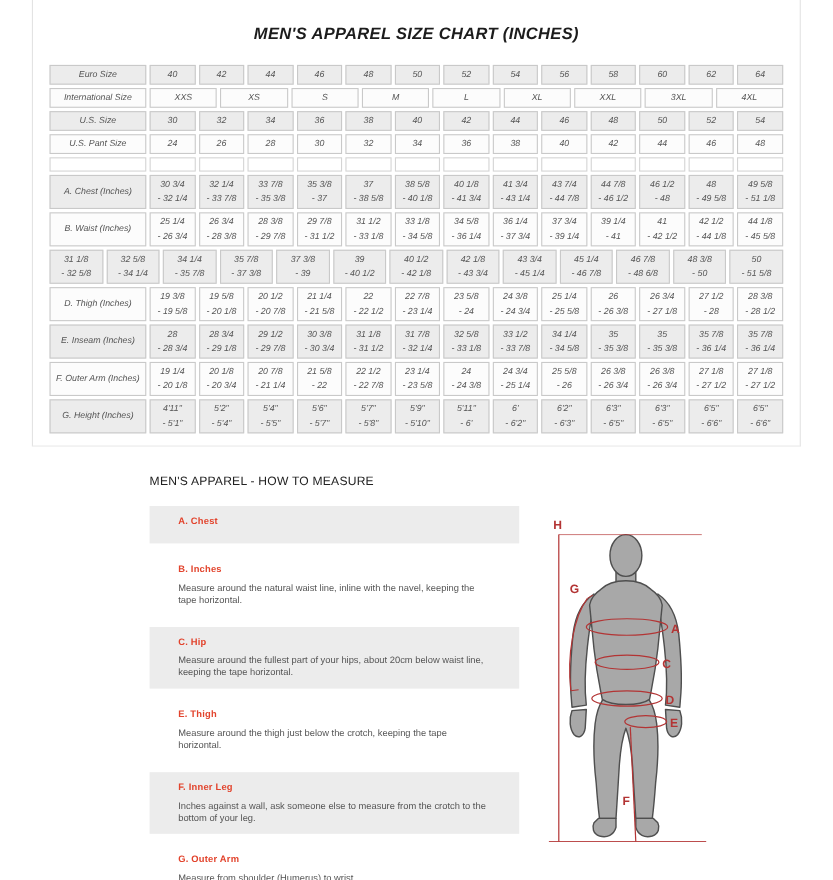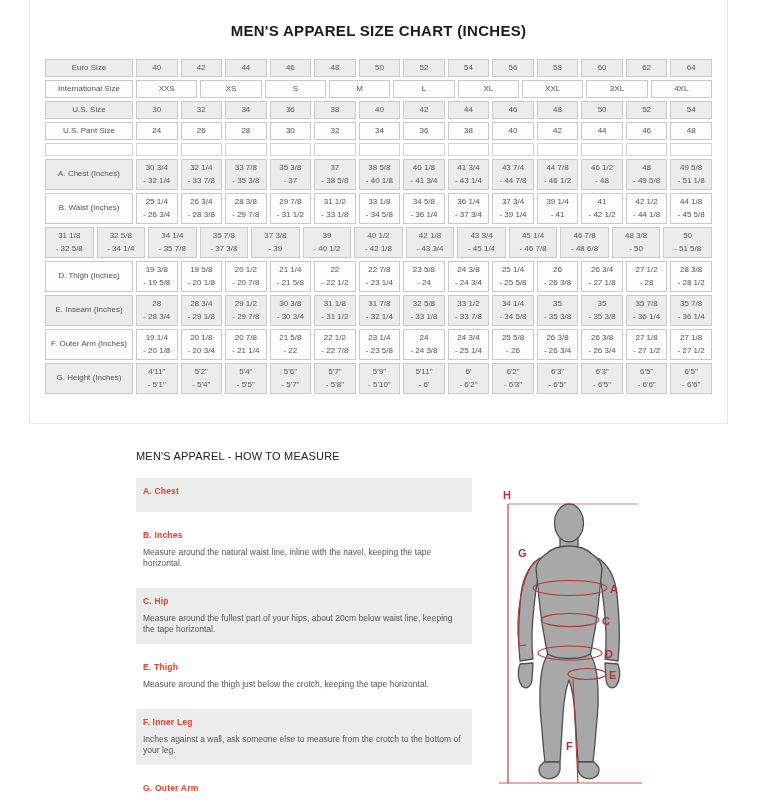--- a/index.html
+++ b/index.html
@@ -1,22 +1,22 @@
 <!DOCTYPE html>
 <html style="--accent: #e2432c;"><head>
 <meta charset="utf-8">
 <style>
   html,body{margin:0;padding:0;}
   body{
     width:757px;height:800px;overflow:hidden;background:#ffffff;
     font-family:"Liberation Sans",sans-serif;color:#444;position:relative;
   }
   .chart-panel{
-    margin:0 29px;padding:8px 15px 26px;
-    border-left:1px solid #e3e3e3;border-right:1px solid #e3e3e3;border-bottom:1px solid #e9e9e9;
+    margin:0 29px;padding:8px 15px 8px;
+    border-left:1px solid #e3e3e3;border-right:1px solid #e3e3e3;border-bottom:1px solid #e9e9e9;font-style:italic;
   }
   .page-title{
     text-align:center;font-size:15px;font-weight:bold;color:#1c1c1c;
     letter-spacing:.3px;margin:14px 0 20px;
   }
   .rows{width:100%;}
   .row{display:flex;gap:3px;margin-bottom:3px;}
   .cell{
     border:1px solid #c9c9c9;background:#fcfcfc;
     display:flex;align-items:center;justify-content:center;
@@ -25,21 +25,21 @@
   }
   .label-cell{flex:0 0 88px;}
   .data-cell{flex:1 1 0;min-width:0;}
   .row.shade .cell{background:#ececec;}
   .row.tall .cell{min-height:31px;}
   .row.empty .cell{min-height:13px;background:#ffffff;border-color:#d4d4d4;}
   .measure-section{margin:26px 0 0 136px;width:520px;}
   .section-title{font-size:11px;font-weight:normal;color:#222;letter-spacing:.2px;margin:0 0 16px;}
   .measure-flex{display:flex;align-items:flex-start;}
   .measure-list{width:336px;flex:0 0 336px;}
-  .m-item{padding:8px 7px 9px;margin-bottom:10px;min-height:26px;box-sizing:border-box;}
+  .m-item{padding:8px 26px 9px;margin-bottom:10px;min-height:26px;box-sizing:border-box;}
   .m-item.shade{background:#ececec;}
   .m-label{font-size:8.5px;font-weight:bold;color:var(--accent,#e2432c);margin-bottom:7px;letter-spacing:.2px;}
   .m-text{font-size:8.5px;color:#555;line-height:1.3;}
   .figure-wrap{margin-left:22px;width:152px;}
 </style>
 </head>
 <body>
 
 <div class="chart-panel">
   <h1 class="page-title">MEN'S APPAREL SIZE CHART (INCHES)</h1>

